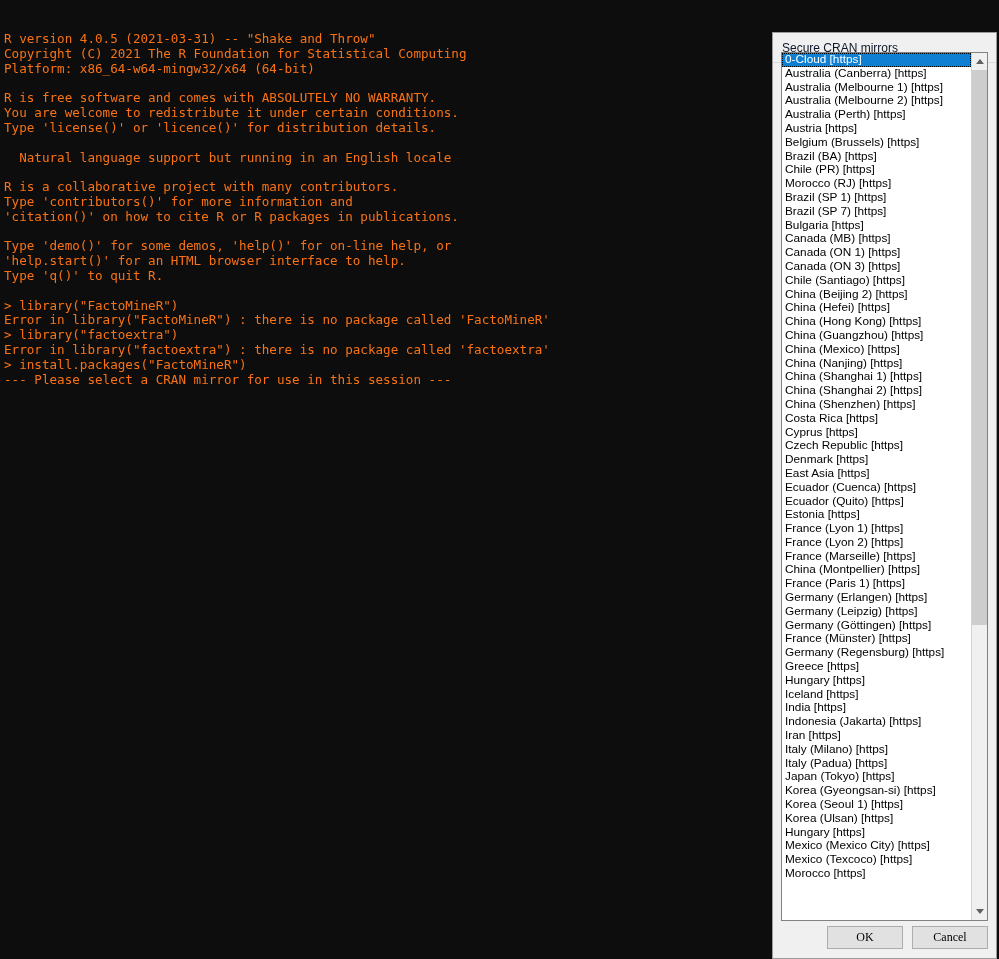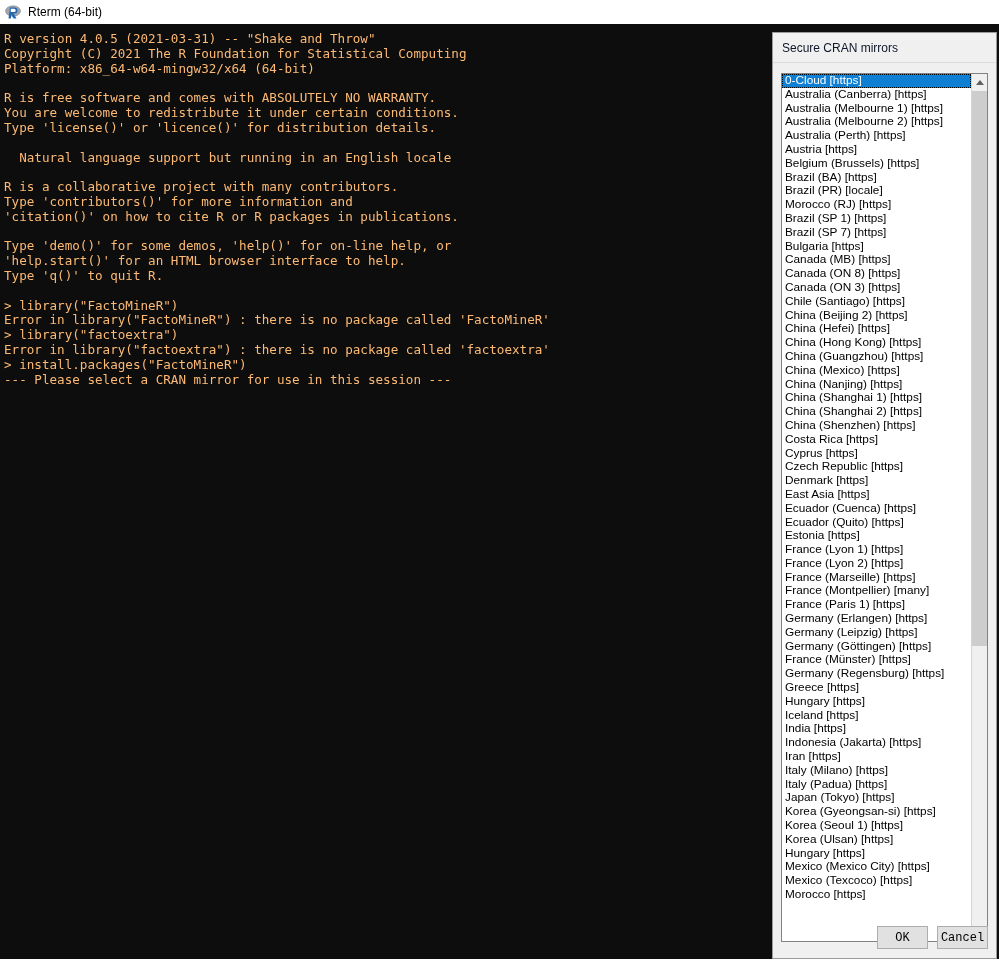--- a/index.html
+++ b/index.html
@@ -60,21 +60,21 @@
     background: #0d0d0d;
     box-sizing: border-box;
     padding: 8px 0 0 4px;
     overflow: hidden;
   }
   #console-output {
     margin: 0;
     font-family: "DejaVu Sans Mono", monospace;
     font-size: 12.6px;
     line-height: 14.82px;
-    color: #fdba74;
+    color: #f97316;
     white-space: pre;
     letter-spacing: 0px;
   }
 
   
   #cran-dialog {
     position: absolute;
     left: 772px;
     top: 32px;
     width: 225px;
@@ -99,21 +99,21 @@
     top: 29px;
     width: 223px;
     height: 1px;
     background: #dcdcdc;
   }
 
   
   #mirror-listbox {
     position: absolute;
     left: 8px;
-    top: 40px;
+    top: 19px;
     width: 207px;
     height: 869px;
     background: #ffffff;
     border: 1px solid #828282;
     box-sizing: border-box;
     overflow: hidden;
     display: flex;
   }
   #mirror-list {
     flex: 1 1 auto;
@@ -179,49 +179,40 @@
 
   
   #dialog-buttons {
     position: absolute;
     right: 8px;
     bottom: 9px;
     display: flex;
     gap: 9px;
   }
   .dlg-button {
-    width: 51px;
+    width: 76px;
     height: 23px;
     background: #e1e1e1;
     border: 1px solid #adadad;
     font-size: 12px;
-    font-family: Liberation Mono, monospace;
+    font-family: Liberation Serif, serif;
     color: #000000;
     display: flex;
     align-items: center;
     justify-content: center;
     box-sizing: border-box;
     padding: 0;
     margin-top: 7px;
   }
 </style>
 </head>
 <body>
 
 <div id="app-window">
 
-  <div id="title-bar">
-    <svg class="app-icon" viewBox="0 0 32 32">
-      <ellipse cx="16" cy="14" rx="15" ry="10.5" fill="#9fa6ad"></ellipse>
-      <ellipse cx="16" cy="14" rx="15" ry="10.5" fill="none" stroke="#6f7880" stroke-width="1"></ellipse>
-      <path d="M10 7 h9 a6 6 0 0 1 0 12 h-2 l6 10 h-6 l-5 -9 v9 h-5 z" fill="#2266b3"></path>
-      <path d="M11.5 9.5 h6.5 a3.3 3.3 0 0 1 0 6.6 h-6.5 z" fill="#ffffff"></path>
-    </svg>
-    <span class="title-text">Rterm (64-bit)</span>
-  </div>
 
   <div id="console">
     <pre id="console-output">R version 4.0.5 (2021-03-31) -- "Shake and Throw"
 Copyright (C) 2021 The R Foundation for Statistical Computing
 Platform: x86_64-w64-mingw32/x64 (64-bit)
 
 R is free software and comes with ABSOLUTELY NO WARRANTY.
 You are welcome to redistribute it under certain conditions.
 Type 'license()' or 'licence()' for distribution details.
 
@@ -250,27 +241,27 @@
     <div id="mirror-listbox">
       <ul id="mirror-list">
           <li class="selected">0-Cloud [https]</li>
           <li>Australia (Canberra) [https]</li>
           <li>Australia (Melbourne 1) [https]</li>
           <li>Australia (Melbourne 2) [https]</li>
           <li>Australia (Perth) [https]</li>
           <li>Austria [https]</li>
           <li>Belgium (Brussels) [https]</li>
           <li>Brazil (BA) [https]</li>
-          <li>Brazil (PR) [locale]</li>
+          <li>Chile (PR) [https]</li>
           <li>Morocco (RJ) [https]</li>
           <li>Brazil (SP 1) [https]</li>
           <li>Brazil (SP 7) [https]</li>
           <li>Bulgaria [https]</li>
           <li>Canada (MB) [https]</li>
-          <li>Canada (ON 8) [https]</li>
+          <li>Canada (ON 1) [https]</li>
           <li>Canada (ON 3) [https]</li>
           <li>Chile (Santiago) [https]</li>
           <li>China (Beijing 2) [https]</li>
           <li>China (Hefei) [https]</li>
           <li>China (Hong Kong) [https]</li>
           <li>China (Guangzhou) [https]</li>
           <li>China (Mexico) [https]</li>
           <li>China (Nanjing) [https]</li>
           <li>China (Shanghai 1) [https]</li>
           <li>China (Shanghai 2) [https]</li>
@@ -279,21 +270,21 @@
           <li>Cyprus [https]</li>
           <li>Czech Republic [https]</li>
           <li>Denmark [https]</li>
           <li>East Asia [https]</li>
           <li>Ecuador (Cuenca) [https]</li>
           <li>Ecuador (Quito) [https]</li>
           <li>Estonia [https]</li>
           <li>France (Lyon 1) [https]</li>
           <li>France (Lyon 2) [https]</li>
           <li>France (Marseille) [https]</li>
-          <li>France (Montpellier) [many]</li>
+          <li>China (Montpellier) [https]</li>
           <li>France (Paris 1) [https]</li>
           <li>Germany (Erlangen) [https]</li>
           <li>Germany (Leipzig) [https]</li>
           <li>Germany (Göttingen) [https]</li>
           <li>France (Münster) [https]</li>
           <li>Germany (Regensburg) [https]</li>
           <li>Greece [https]</li>
           <li>Hungary [https]</li>
           <li>Iceland [https]</li>
           <li>India [https]</li>

